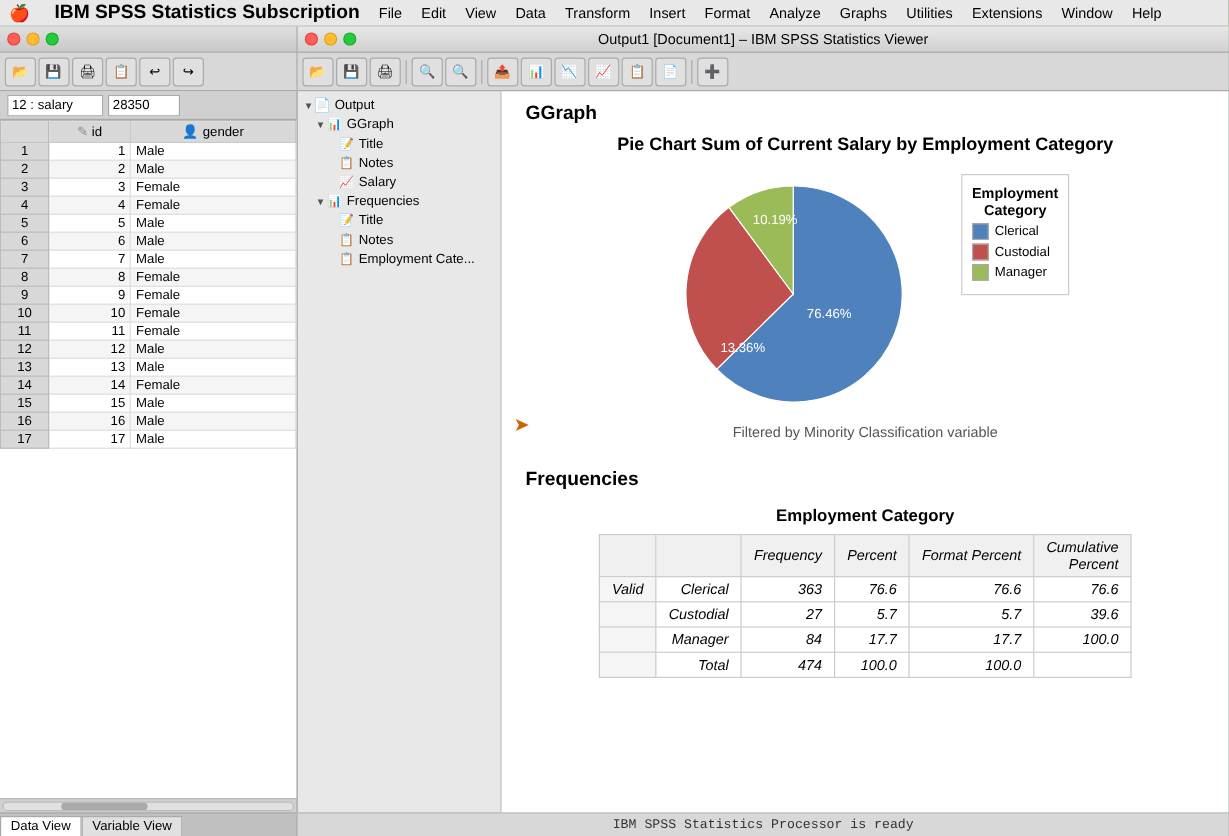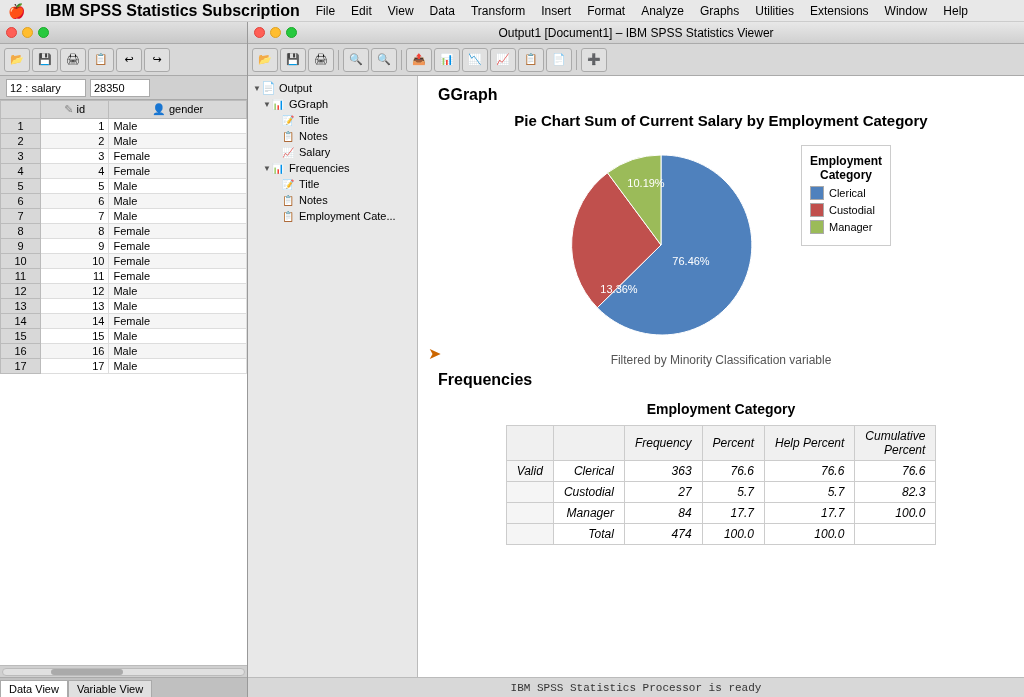--- a/index.html
+++ b/index.html
@@ -359,21 +359,21 @@
     }
     .legend-box {
       width: 14px;
       height: 14px;
       border: 1px solid #aaa;
     }
     .filter-note {
       text-align: center;
       font-size: 12px;
       color: #555;
-      margin-bottom: 4px;
+      margin-bottom: 24px;
     }
 
     
     .freq-title {
       font-size: 16px;
       font-weight: bold;
       margin-bottom: 12px;
     }
     .freq-table-title {
       text-align: center;
@@ -692,40 +692,40 @@
         <div class="freq-title">Frequencies</div>
         <div class="freq-table-title">Employment Category</div>
 
         <table class="freq-table">
           <thead>
             <tr>
               <th></th>
               <th></th>
               <th>Frequency</th>
               <th>Percent</th>
-              <th>Help Percent</th>
+              <th>Format Percent</th>
               <th>Cumulative<br>Percent</th>
             </tr>
           </thead>
           <tbody id="freq-table-body">
           <tr>
       <td class="row-header">Valid</td>
       <td>Clerical</td>
       <td>363</td>
       <td>76.6</td>
       <td>76.6</td>
       <td>76.6</td>
     </tr>
               <tr>
       <td class="row-header"></td>
       <td>Custodial</td>
       <td>27</td>
       <td>5.7</td>
       <td>5.7</td>
-      <td>82.3</td>
+      <td>39.6</td>
     </tr>
               <tr>
       <td class="row-header"></td>
       <td>Manager</td>
       <td>84</td>
       <td>17.7</td>
       <td>17.7</td>
       <td>100.0</td>
     </tr>
               <tr>

